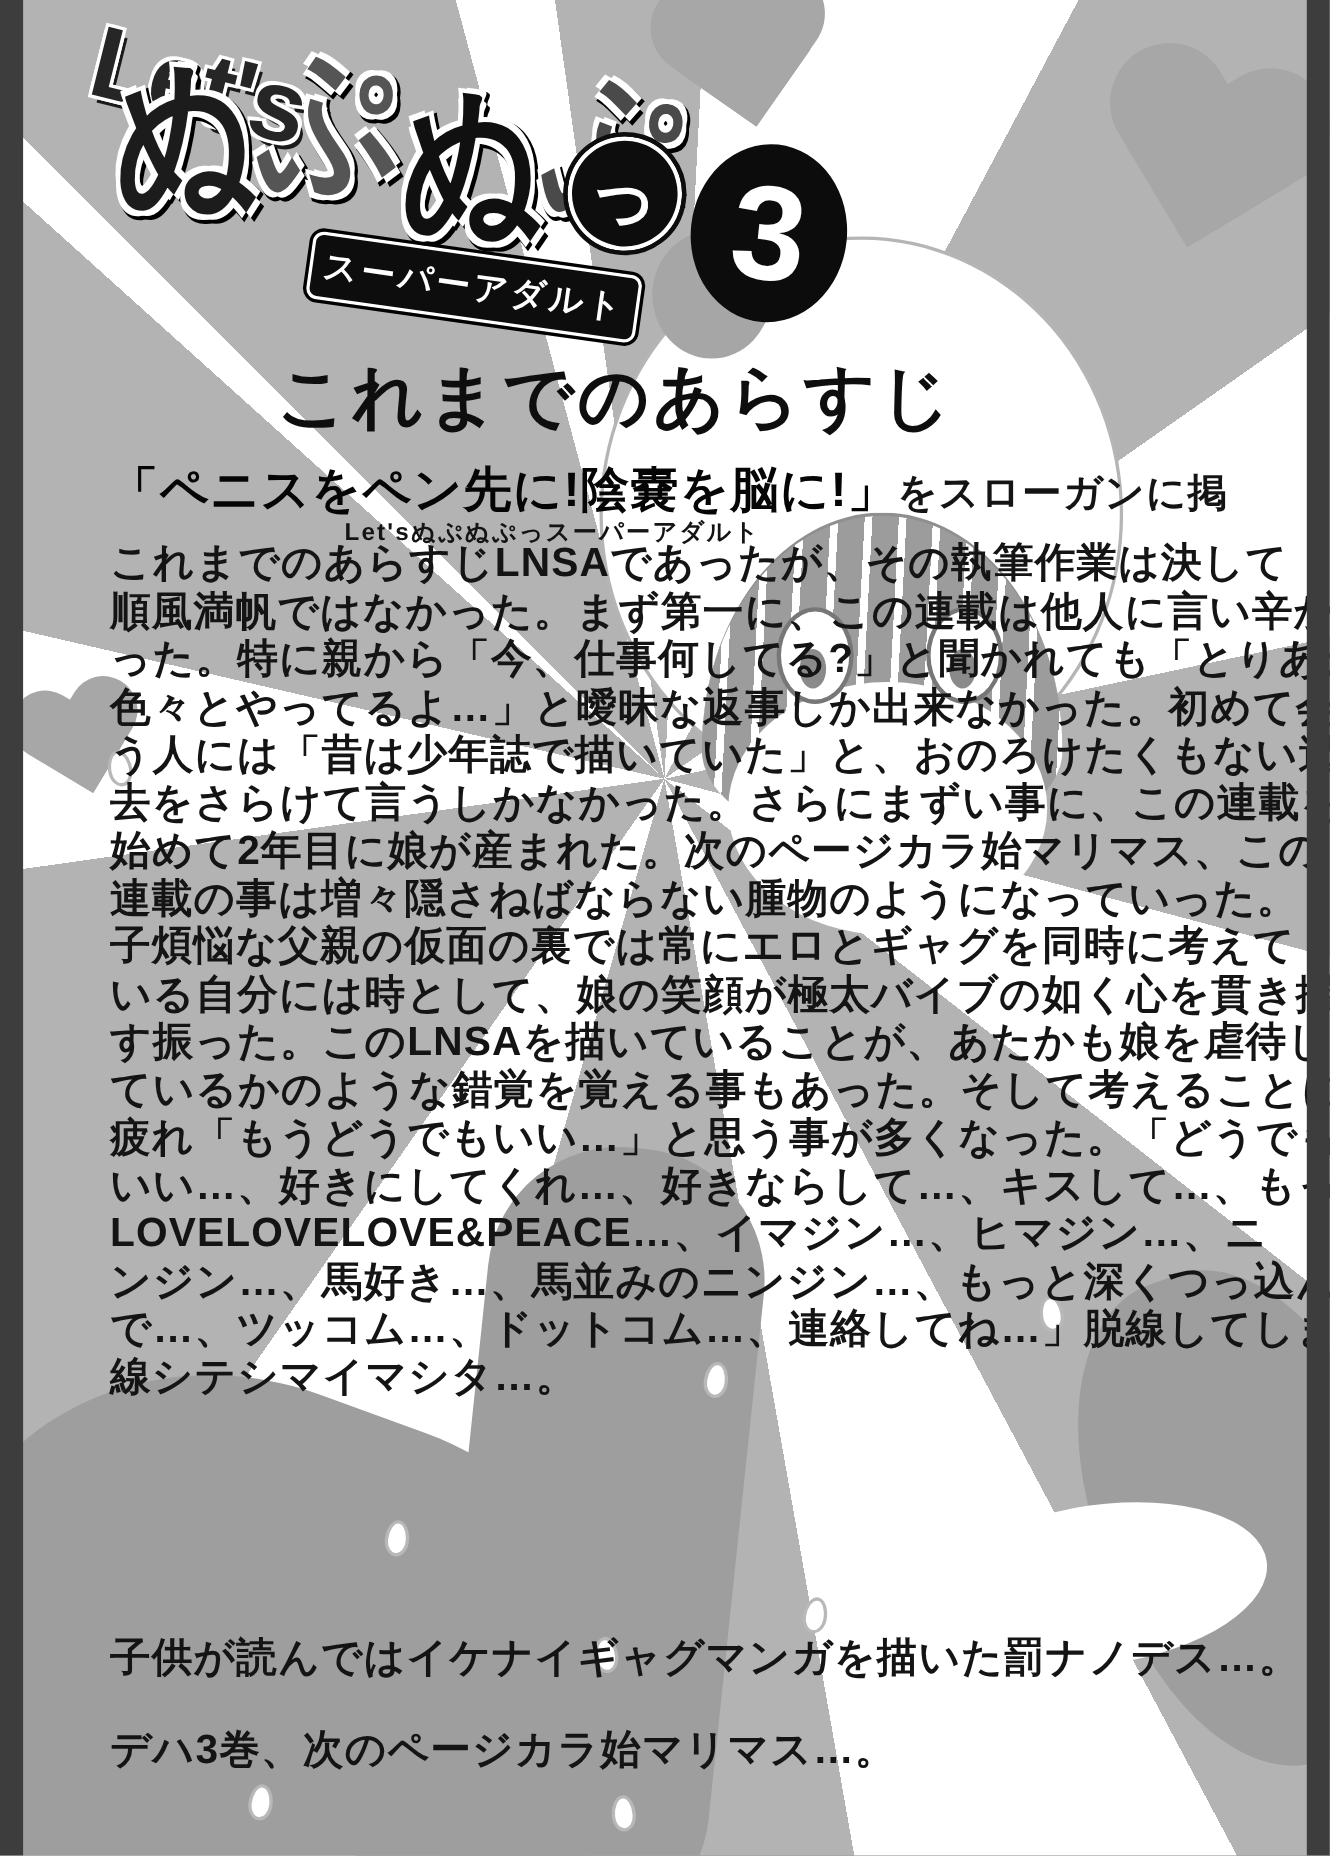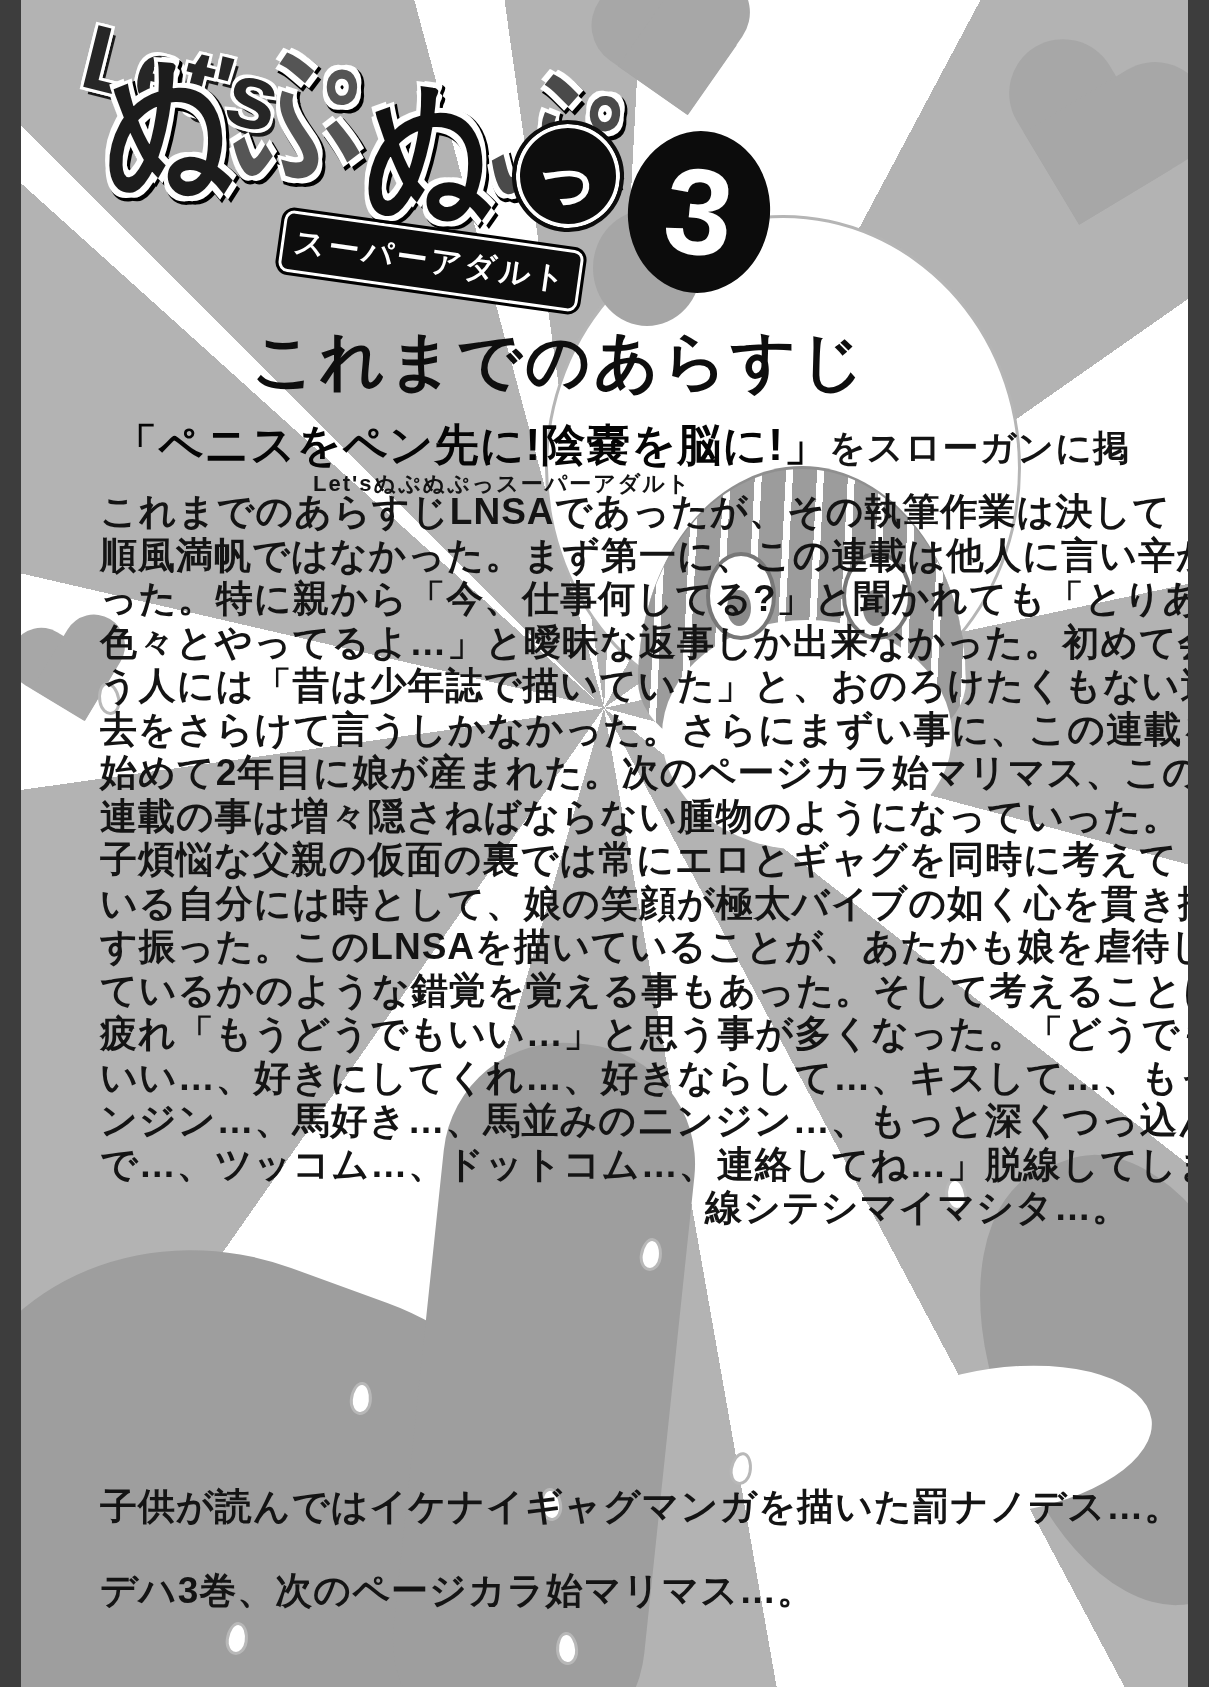--- a/index.html
+++ b/index.html
@@ -122,21 +122,21 @@
     color:#ffffff; font-size:122px; font-weight:900;
     transform:rotate(6deg);
   }
   
   .heading{
     position:absolute; left:0; top:318px; width:1209px; z-index:3;
     text-align:center; transform:translateX(-45px);
     font-size:64px; font-weight:900; letter-spacing:3px; color:#0e0e0e;
     white-space:nowrap;
   }
-  .textblock{position:absolute; left:100px; top:416px; width:1030px; z-index:3;text-align:right;}
+  .textblock{position:absolute; left:100px; top:416px; width:1030px; z-index:3;}
   .l1{height:74px; white-space:nowrap;}
   .l1 b{font-size:44px; font-weight:900; letter-spacing:1px; color:#050505;}
   .l1 span{font-size:36px; font-weight:700; letter-spacing:1px;}
   .lines{font-size:37px; font-weight:700; line-height:43.5px; letter-spacing:1px;}
   .lines .line{white-space:nowrap; height:43.5px;}
   .rubywrap{position:relative; display:inline-block;}
   .rubyt{
     position:absolute; top:-17px; left:50%; transform:translateX(-50%);
     font-size:22px; font-weight:700; letter-spacing:2px; font-style:normal;
     white-space:nowrap; line-height:1;
@@ -201,20 +201,21 @@
         <div class="line">う人には「昔は少年誌で描いていた」と、おのろけたくもない過</div>
         <div class="line">去をさらけて言うしかなかった。さらにまずい事に、この連載を</div>
         <div class="line">始めて2年目に娘が産まれた。次のページカラ始マリマス、この</div>
         <div class="line">連載の事は増々隠さねばならない腫物のようになっていった。</div>
         <div class="line">子煩悩な父親の仮面の裏では常にエロとギャグを同時に考えて</div>
         <div class="line">いる自分には時として、娘の笑顔が極太バイブの如く心を貫き揺</div>
         <div class="line">す振った。このLNSAを描いていることが、あたかも娘を虐待し</div>
         <div class="line">ているかのような錯覚を覚える事もあった。そして考えることに</div>
         <div class="line">疲れ「もうどうでもいい…」と思う事が多くなった。「どうでも</div>
         <div class="line">いい…、好きにしてくれ…、好きならして…、キスして…、もっと</div>
+        <div class="line">LOVELOVELOVE&amp;PEACE…、イマジン…、ヒマジン…、ニ</div>
         <div class="line">ンジン…、馬好き…、馬並みのニンジン…、もっと深くつっ込ん</div>
         <div class="line">で…、ツッコム…、ドットコム…、連絡してね…」脱線してしまう</div>
         <div class="line">線シテシマイマシタ…。</div>
       </div>
   </div>
   <div class="para para3">子供が読んではイケナイギャグマンガを描いた罰ナノデス…。</div>
   <div class="para para4">デハ3巻、次のページカラ始マリマス…。</div>
 
   <div class="strip strip-left"></div>
   <div class="strip strip-right"></div>

